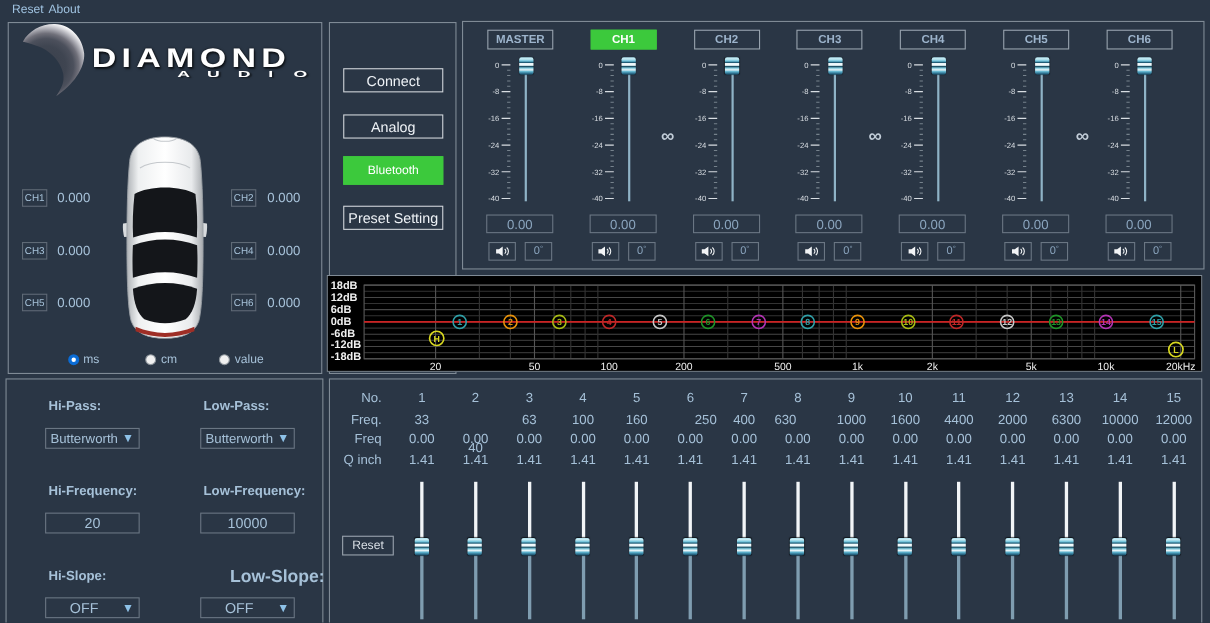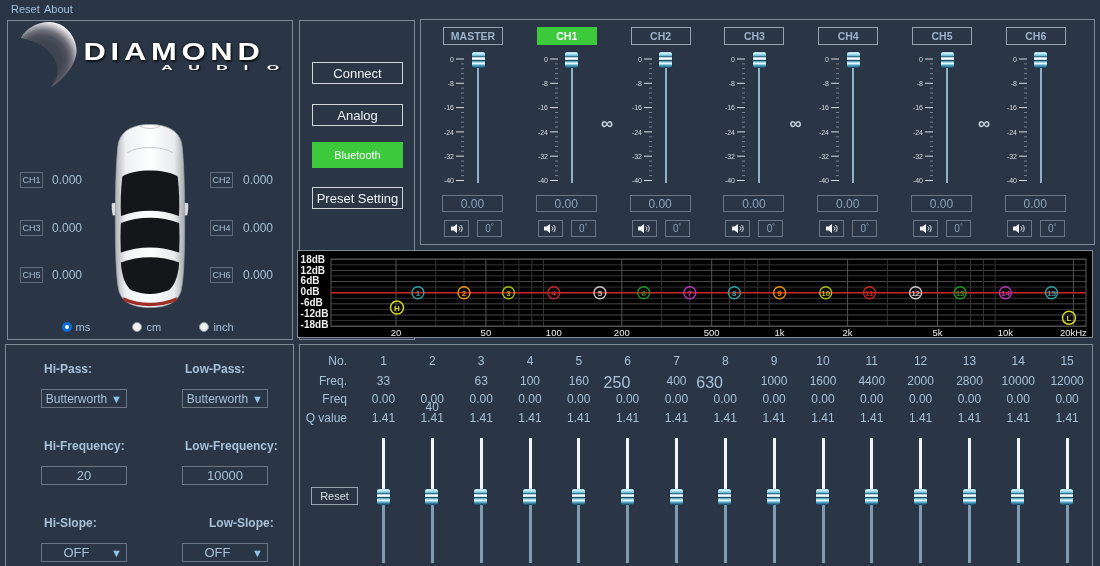--- a/index.html
+++ b/index.html
@@ -80,21 +80,21 @@
 <div class="hdr" style="left:20px;top:266.5px;width:23px;height:16px;font-size:9px;font-weight:normal;color:#a6c1d8;border-color:#5f6a76;">CH5</div>
 <div class="lbl" style="left:52px;top:267.5px;font-size:12px;">0.000</div>
 <div class="hdr" style="left:210px;top:266.5px;width:23px;height:16px;font-size:9px;font-weight:normal;color:#a6c1d8;border-color:#5f6a76;">CH6</div>
 <div class="lbl" style="left:243px;top:267.5px;font-size:12px;">0.000</div>
 <div class="abs" style="left:61.6px;top:322px;width:10px;height:10px;border-radius:50%;background:#0a6cd6;"></div>
 <div class="abs" style="left:64.6px;top:325px;width:4px;height:4px;border-radius:50%;background:#fff;"></div>
 <div class="lbl" style="left:75.6px;top:321px;font-size:11px;">ms</div>
 <div class="abs" style="left:132.4px;top:322px;width:10px;height:10px;border-radius:50%;background:#f0f0f0;border:1px solid #8a9299;"></div>
 <div class="lbl" style="left:146.4px;top:321px;font-size:11px;">cm</div>
 <div class="abs" style="left:199.4px;top:322px;width:10px;height:10px;border-radius:50%;background:#f0f0f0;border:1px solid #8a9299;"></div>
-<div class="lbl" style="left:213.4px;top:321px;font-size:11px;">inch</div>
+<div class="lbl" style="left:213.4px;top:321px;font-size:11px;">value</div>
 <div class="btn" style="left:312px;top:62px;width:91px;height:22px;">Connect</div>
 <div class="btn" style="left:312px;top:104px;width:91px;height:22px;">Analog</div>
 <div class="btn" style="left:312px;top:142px;width:91px;height:26px;background:#3cc93c;border-color:#3cc93c;color:#fff;font-size:11px;">Bluetooth</div>
 <div class="btn" style="left:312px;top:187px;width:91px;height:22px;">Preset Setting</div>
 <div class="hdr" style="left:443px;top:27px;width:60px;height:18px;">MASTER</div>
 <svg class="abs" style="left:439px;top:52px;" width="30" height="136" viewBox="0 0 30 136">
     <line x1="17" y1="7" x2="25" y2="7" stroke="#d8dde2" stroke-width="1"></line>
     <text x="15" y="9.6" fill="#d8dde2" font-size="7" text-anchor="end" font-family="Liberation Sans">0</text>
     <line x1="22" y1="11.9" x2="25" y2="11.9" stroke="#76828c" stroke-width="1"></line>
     <line x1="22" y1="16.7" x2="25" y2="16.7" stroke="#76828c" stroke-width="1"></line>
@@ -512,21 +512,21 @@
   </div>
 <div class="vbox" style="left:182px;top:389px;width:86px;height:19px;color:#a6c1d8;font-size:12px;">
     <span style="flex:1;text-align:center;">Butterworth</span>
     <span style="width:15px;color:#8ec2e8;font-size:11px;text-align:left;">▼</span>
   </div>
 <div class="lbl" style="left:44px;top:439px;font-size:12px;font-weight:bold;">Hi-Frequency:</div>
 <div class="lbl" style="left:185px;top:439px;font-size:12px;font-weight:bold;">Low-Frequency:</div>
 <div class="vbox" style="left:41px;top:466px;width:86px;height:19px;color:#a6c1d8;font-size:13px;">20</div>
 <div class="vbox" style="left:182px;top:466px;width:86px;height:19px;color:#a6c1d8;font-size:13px;">10000</div>
 <div class="lbl" style="left:44px;top:516px;font-size:12px;font-weight:bold;">Hi-Slope:</div>
-<div class="lbl" style="left:185px;top:516px;font-size:12px;font-weight:bold;padding-left:24px;">Low-Slope:</div>
+<div class="lbl" style="left:185px;top:516px;font-size:16px;font-weight:bold;padding-left:24px;">Low-Slope:</div>
 <div class="vbox" style="left:41px;top:543px;width:86px;height:19px;color:#a6c1d8;font-size:13px;">
     <span style="flex:1;text-align:center;">OFF</span>
     <span style="width:15px;color:#8ec2e8;font-size:11px;text-align:left;">▼</span>
   </div>
 <div class="vbox" style="left:182px;top:543px;width:86px;height:19px;color:#a6c1d8;font-size:13px;">
     <span style="flex:1;text-align:center;">OFF</span>
     <span style="width:15px;color:#8ec2e8;font-size:11px;text-align:left;">▼</span>
   </div>
 <div class="lbl" style="left:300px;top:354px;width:47px;text-align:right;font-size:12px;white-space:nowrap;">No.</div>
 <div class="lbl" style="left:359.5px;top:354px;width:48px;text-align:center;font-size:12px;">1</div>
@@ -543,47 +543,47 @@
 <div class="lbl" style="left:896.6px;top:354px;width:48px;text-align:center;font-size:12px;">12</div>
 <div class="lbl" style="left:945.5px;top:354px;width:48px;text-align:center;font-size:12px;">13</div>
 <div class="lbl" style="left:994.3px;top:354px;width:48px;text-align:center;font-size:12px;">14</div>
 <div class="lbl" style="left:1043.1px;top:354px;width:48px;text-align:center;font-size:12px;">15</div>
 <div class="lbl" style="left:300px;top:373.5px;width:47px;text-align:right;font-size:12px;white-space:nowrap;">Freq.</div>
 <div class="lbl" style="left:359.5px;top:373.5px;width:48px;text-align:center;font-size:12px;">33</div>
 <div class="lbl" style="left:408.3px;top:373.5px;width:48px;text-align:center;font-size:12px;margin-top:26px;">40</div>
 <div class="lbl" style="left:457.2px;top:373.5px;width:48px;text-align:center;font-size:12px;">63</div>
 <div class="lbl" style="left:506px;top:373.5px;width:48px;text-align:center;font-size:12px;">100</div>
 <div class="lbl" style="left:554.8px;top:373.5px;width:48px;text-align:center;font-size:12px;">160</div>
-<div class="lbl" style="left:603.6px;top:373.5px;width:48px;text-align:left;font-size:16px;">250</div>
+<div class="lbl" style="left:603.6px;top:373.5px;width:48px;text-align:right;font-size:12px;">250</div>
 <div class="lbl" style="left:652.5px;top:373.5px;width:48px;text-align:center;font-size:12px;">400</div>
-<div class="lbl" style="left:675px;top:373.5px;width:48px;text-align:right;font-size:16px;">630</div>
+<div class="lbl" style="left:704px;top:373.5px;width:48px;text-align:left;font-size:12px;">630</div>
 <div class="lbl" style="left:750.1px;top:373.5px;width:48px;text-align:center;font-size:12px;">1000</div>
 <div class="lbl" style="left:799px;top:373.5px;width:48px;text-align:center;font-size:12px;">1600</div>
 <div class="lbl" style="left:847.8px;top:373.5px;width:48px;text-align:center;font-size:12px;">4400</div>
 <div class="lbl" style="left:896.6px;top:373.5px;width:48px;text-align:center;font-size:12px;">2000</div>
-<div class="lbl" style="left:945.5px;top:373.5px;width:48px;text-align:center;font-size:12px;">2800</div>
+<div class="lbl" style="left:945.5px;top:373.5px;width:48px;text-align:center;font-size:12px;">6300</div>
 <div class="lbl" style="left:994.3px;top:373.5px;width:48px;text-align:center;font-size:12px;">10000</div>
 <div class="lbl" style="left:1043.1px;top:373.5px;width:48px;text-align:center;font-size:12px;">12000</div>
 <div class="lbl" style="left:300px;top:392px;width:47px;text-align:right;font-size:12px;white-space:nowrap;">Freq</div>
 <div class="lbl" style="left:359.5px;top:392px;width:48px;text-align:center;font-size:12px;">0.00</div>
 <div class="lbl" style="left:408.3px;top:392px;width:48px;text-align:center;font-size:12px;">0.00</div>
 <div class="lbl" style="left:457.2px;top:392px;width:48px;text-align:center;font-size:12px;">0.00</div>
 <div class="lbl" style="left:506px;top:392px;width:48px;text-align:center;font-size:12px;">0.00</div>
 <div class="lbl" style="left:554.8px;top:392px;width:48px;text-align:center;font-size:12px;">0.00</div>
 <div class="lbl" style="left:603.6px;top:392px;width:48px;text-align:center;font-size:12px;">0.00</div>
 <div class="lbl" style="left:652.5px;top:392px;width:48px;text-align:center;font-size:12px;">0.00</div>
 <div class="lbl" style="left:701.3px;top:392px;width:48px;text-align:center;font-size:12px;">0.00</div>
 <div class="lbl" style="left:750.1px;top:392px;width:48px;text-align:center;font-size:12px;">0.00</div>
 <div class="lbl" style="left:799px;top:392px;width:48px;text-align:center;font-size:12px;">0.00</div>
 <div class="lbl" style="left:847.8px;top:392px;width:48px;text-align:center;font-size:12px;">0.00</div>
 <div class="lbl" style="left:896.6px;top:392px;width:48px;text-align:center;font-size:12px;">0.00</div>
 <div class="lbl" style="left:945.5px;top:392px;width:48px;text-align:center;font-size:12px;">0.00</div>
 <div class="lbl" style="left:994.3px;top:392px;width:48px;text-align:center;font-size:12px;">0.00</div>
 <div class="lbl" style="left:1043.1px;top:392px;width:48px;text-align:center;font-size:12px;">0.00</div>
-<div class="lbl" style="left:300px;top:411px;width:47px;text-align:right;font-size:12px;white-space:nowrap;">Q value</div>
+<div class="lbl" style="left:300px;top:411px;width:47px;text-align:right;font-size:12px;white-space:nowrap;">Q inch</div>
 <div class="lbl" style="left:359.5px;top:411px;width:48px;text-align:center;font-size:12px;">1.41</div>
 <div class="lbl" style="left:408.3px;top:411px;width:48px;text-align:center;font-size:12px;">1.41</div>
 <div class="lbl" style="left:457.2px;top:411px;width:48px;text-align:center;font-size:12px;">1.41</div>
 <div class="lbl" style="left:506px;top:411px;width:48px;text-align:center;font-size:12px;">1.41</div>
 <div class="lbl" style="left:554.8px;top:411px;width:48px;text-align:center;font-size:12px;">1.41</div>
 <div class="lbl" style="left:603.6px;top:411px;width:48px;text-align:center;font-size:12px;">1.41</div>
 <div class="lbl" style="left:652.5px;top:411px;width:48px;text-align:center;font-size:12px;">1.41</div>
 <div class="lbl" style="left:701.3px;top:411px;width:48px;text-align:center;font-size:12px;">1.41</div>
 <div class="lbl" style="left:750.1px;top:411px;width:48px;text-align:center;font-size:12px;">1.41</div>
 <div class="lbl" style="left:799px;top:411px;width:48px;text-align:center;font-size:12px;">1.41</div>

